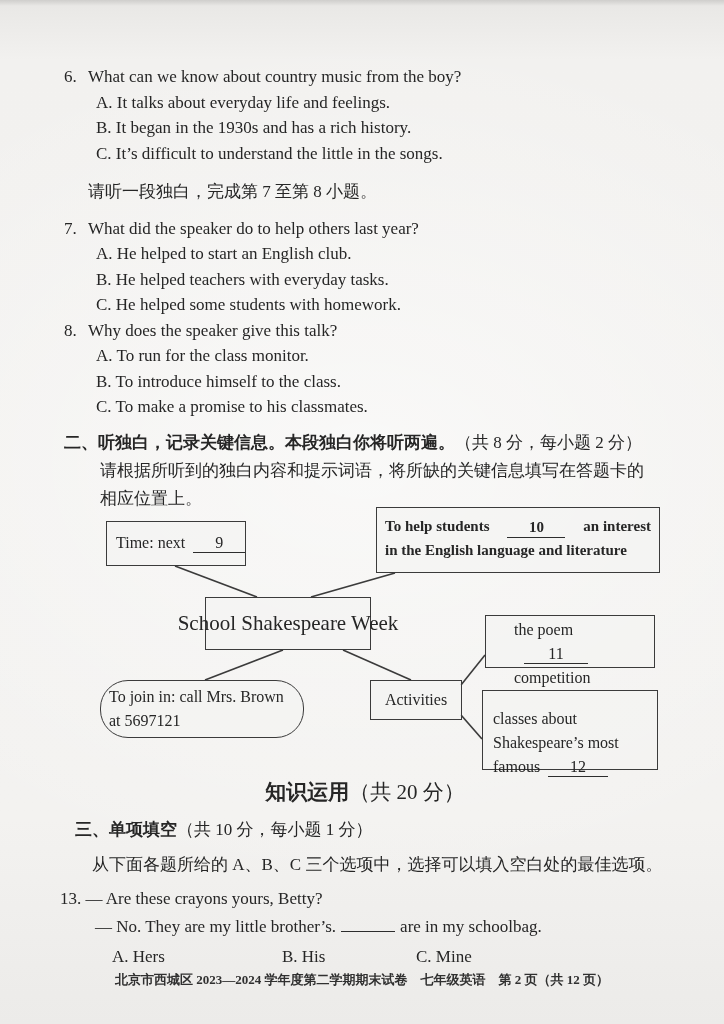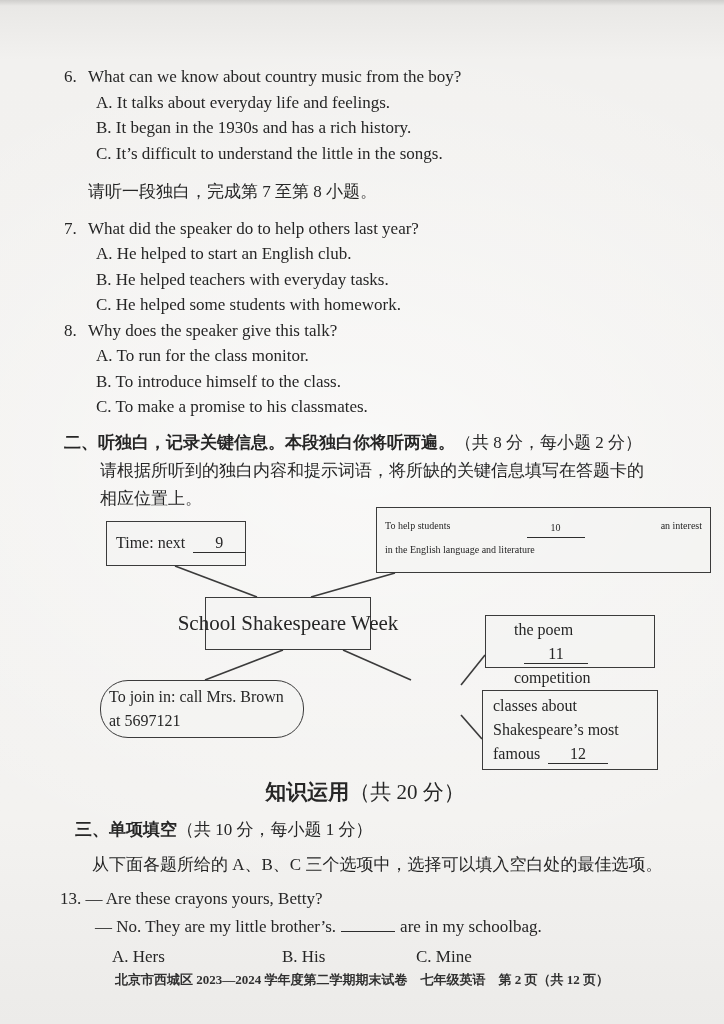--- a/index.html
+++ b/index.html
@@ -26,26 +26,26 @@
   .sec2-l1 { }
   .sec2-l23 { margin-left:36px; }
   .bold-cn { font-weight:bold; }
   .score { font-weight:normal; }
 
   
   .diagram { position:relative; width:572px; height:268px; margin:-8px 0 0 31px; font-size:16px; line-height:24px; }
   .diagram svg.links { position:absolute; left:0; top:0; width:572px; height:268px; }
   .dbox { position:absolute; border:1.6px solid #3b3b3b; background:rgba(244,243,241,.6); box-sizing:border-box; }
   .box-time   { left:11px;  top:16px;  width:140px; height:45px; padding:9px 0 0 9px; white-space:nowrap; }
-  .box-help   { left:281px; top:2px;   width:335px; height:66px; padding:6px 8px; font-size:10px; }
+  .box-help   { left:281px; top:2px;   width:284px; height:66px; padding:6px 8px; font-size:15px;font-weight:bold; }
   .box-center { left:110px; top:92px;  width:166px; height:53px; display:flex; align-items:center; justify-content:center; white-space:nowrap; font-size:21px; }
   .box-join   { left:5px;   top:175px; width:204px; height:58px; padding:4px 8px;border-radius:28px; }
   .box-activ  { left:275px; top:175px; width:92px;  height:40px; display:flex; align-items:center; justify-content:center; }
   .box-poem   { left:390px; top:110px; width:170px; height:53px; padding:2px 28px; }
-  .box-class  { left:387px; top:185px; width:176px; height:80px; padding:3px 10px; }
+  .box-class  { left:387px; top:185px; width:176px; height:80px; padding:16px 10px; }
   .help-line1 { display:flex; justify-content:space-between; align-items:flex-end; }
   .blank { display:inline-block; text-align:center; border-bottom:1.6px solid #2d2d2d; line-height:19px; }
   .blank.w-time  { min-width:52px; }
   .blank.w-help  { min-width:58px; }
   .blank.w-poem  { min-width:64px; margin-left:10px; }
   .blank.w-class { min-width:60px; margin-left:8px; }
 
   .k-heading { margin-top:4px; text-align:center; font-size:21px; line-height:30px; }
   .k-heading .main { font-weight:bold; }
   .sec3-title { margin-top:10px; margin-left:11px; line-height:26px; }
@@ -118,20 +118,21 @@
 
       <div class="dbox box-center">School Shakespeare Week</div>
 
       <div class="dbox box-poem"><span>the poem</span><span class="blank w-poem">11</span> <span>competition</span></div>
 
       <div class="dbox box-join">
         <div>To join in: call Mrs. Brown</div>
         <div>at 5697121</div>
       </div>
 
+      <div class="dbox box-activ">Activities</div>
 
       <div class="dbox box-class"><span>classes about Shakespeare’s most famous</span><span class="blank w-class">12</span></div>
     </div>
 
     <div class="k-heading"><span class="main">知识运用</span><span class="score">（共 20 分）</span></div>
 
     <div class="sec3-title"><span class="bold-cn">三、单项填空</span><span class="score">（共 10 分，每小题 1 分）</span></div>
     <div class="sec3-instr">从下面各题所给的 A、B、C 三个选项中，选择可以填入空白处的最佳选项。</div>
 
     <div class="q13">

